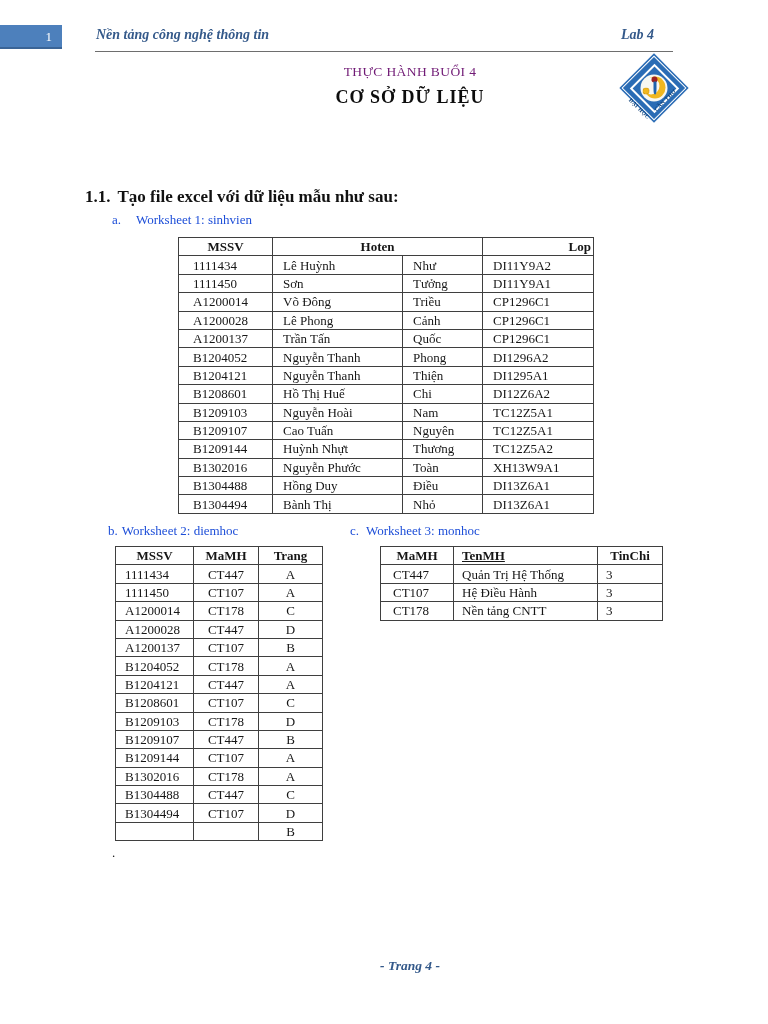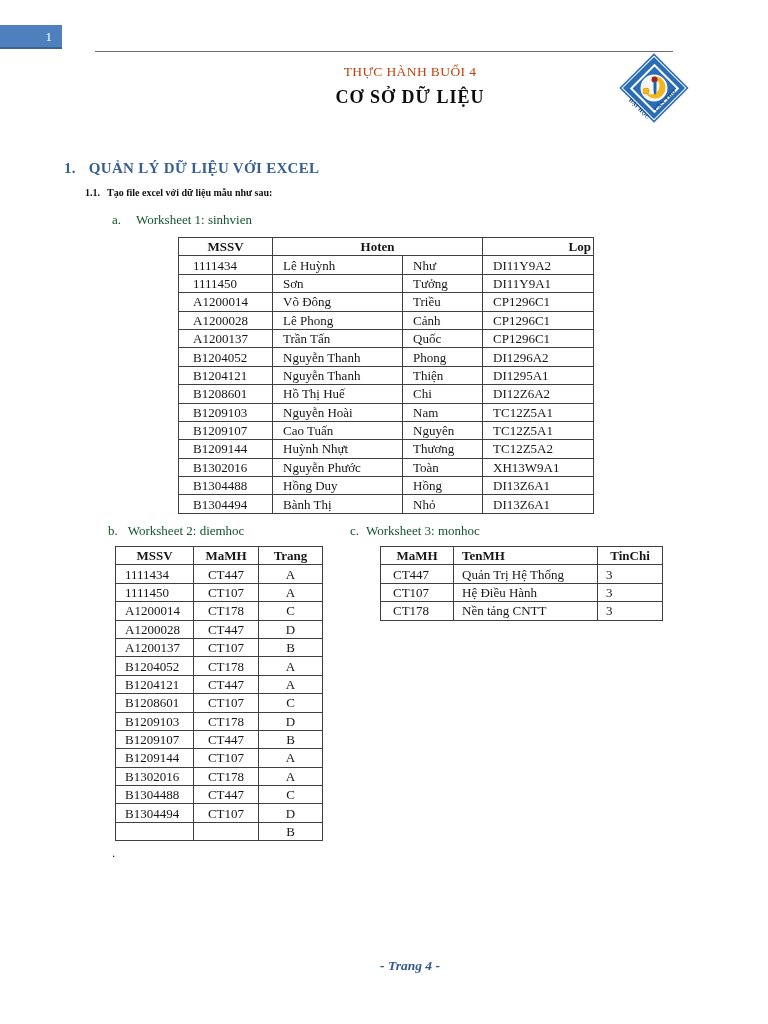--- a/index.html
+++ b/index.html
@@ -22,21 +22,21 @@
     display:flex; justify-content:space-between;
     font-style:italic; font-weight:bold; color:#34598a; font-size:14px;
   }
   .header-rule {
     position:absolute; left:95px; top:51px; width:578px; height:1px;
     background:#6e6e6e;
   }
 
   
   .title-wrap { position:absolute; left:150px; top:64px; width:520px; text-align:center; }
-  .doc-title1 { font-size:13.5px; color:#c2410c; letter-spacing:.4px; }
+  .doc-title1 { font-size:13.5px; color:#701a75; letter-spacing:.4px; }
   .doc-title2 { margin-top:7px; font-size:18px; font-weight:bold; letter-spacing:1px; color:#0d0d0d; }
 
   
   .logo { position:absolute; left:622px; top:56px; width:64px; height:64px; }
   .ld-outer {
     position:absolute; left:9px; top:9px; width:44px; height:44px;
     transform:rotate(45deg); background:#2a6cb5;
     border:1.5px solid #fff; box-shadow:0 0 0 1.5px #2a6cb5;
   }
   .ld-inner {
@@ -59,25 +59,25 @@
   }
   .ld-text-left  { left:8px;  top:40px; transform:rotate(45deg);  transform-origin:left center; }
   .ld-text-right { left:33px; top:51px; transform:rotate(-45deg); transform-origin:left center; }
 
   
   .sec-heading {
     position:absolute; left:64px; top:160px;
     color:#365f91; font-weight:bold; font-size:15px; letter-spacing:.3px;
   }
   .sec-heading .txt { margin-left:13px; }
-  .sub-heading { position:absolute; left:85px; top:187px; font-weight:bold; font-size:10px; color:#111; }
+  .sub-heading { position:absolute; left:85px; top:187px; font-weight:bold; font-size:17px; color:#111; }
   .sub-heading .txt { margin-left:7px; }
-  .list-item { position:absolute; font-size:13px; color:#14532d; }
+  .list-item { position:absolute; font-size:13px; color:#1d4ed8; }
   .item-a { left:112px; top:212px; } .item-a .txt { margin-left:15px; }
-  .item-b { left:108px; top:523px; } .item-b .txt { margin-left:10px; }
+  .item-b { left:108px; top:523px; } .item-b .txt { margin-left:4px; }
   .item-c { left:350px; top:523px; } .item-c .txt { margin-left:7px; }
 
   
   table { border-collapse:collapse; table-layout:fixed; position:absolute; }
   th, td {
     border:1px solid #3f3f3f; height:17.4px; padding:0;
     font-size:13px; line-height:1; overflow:hidden; white-space:nowrap;
     font-weight:normal; text-align:left; box-sizing:content-box;
   }
   th { font-weight:bold; }
@@ -91,39 +91,43 @@
   .tbl-sinhvien td:nth-child(4) { padding-left:10px; }
 
   .tbl-diemhoc { left:115px; top:546px; width:207px; }
   .tbl-diemhoc th { text-align:center; }
   .tbl-diemhoc td:nth-child(1) { padding-left:9px; }
   .tbl-diemhoc td:nth-child(2),
   .tbl-diemhoc td:nth-child(3) { text-align:center; }
 
   .tbl-monhoc { left:380px; top:546px; width:282px; }
   .tbl-monhoc th { text-align:center; }
-  .tbl-monhoc th.h-tenmh { text-align:left; padding-left:8px; }
+  .tbl-monhoc th.h-tenmh { text-align:left; padding-left:8px;text-decoration:underline; }
   .tbl-monhoc td:nth-child(1) { padding-left:12px; }
   .tbl-monhoc td:nth-child(2) { padding-left:8px; }
   .tbl-monhoc td:nth-child(3) { padding-left:8px; }
 
   .stray-period { position:absolute; left:112px; top:845px; font-size:13px; }
 
   .footer {
     position:absolute; left:150px; top:958px; width:520px; text-align:center;
     color:#34598a; font-style:italic; font-weight:bold; font-size:13.5px;
   }
 </style>
 </head>
 <body>
 
 <div class="page">
 
   <div class="badge">1</div>
 
+  <div class="header-row">
+    <span>Nền tảng công nghệ thông tin</span>
+    <span>Lab 4</span>
+  </div>
   <div class="header-rule"></div>
 
   <div class="title-wrap">
     <div class="doc-title1">THỰC HÀNH BUỔI 4</div>
     <div class="doc-title2">CƠ SỞ DỮ LIỆU</div>
   </div>
 
   <div class="logo">
     <div class="ld-outer"></div>
     <div class="ld-inner"></div>
@@ -131,23 +135,20 @@
       <div class="ld-crescent"></div>
       <div class="ld-crescent-cut"></div>
       <div class="ld-gear"></div>
       <div class="ld-flame"></div>
       <div class="ld-stem"></div>
     </div>
     <span class="ld-text ld-text-left">ĐẠI HỌC</span>
     <span class="ld-text ld-text-right">CẦN THƠ</span>
   </div>
 
-  <div class="sec-heading">
-    <span class="num">1.</span><span class="txt">QUẢN LÝ DỮ LIỆU VỚI EXCEL</span>
-  </div>
 
   <div class="sub-heading">
     <span class="num">1.1.</span><span class="txt">Tạo file excel với dữ liệu mẫu như sau:</span>
   </div>
 
   <div class="list-item item-a">
     <span>a.</span><span class="txt">Worksheet 1: sinhvien</span>
   </div>
 
   <table class="tbl-sinhvien">
@@ -233,21 +234,21 @@
         </tr>
         <tr>
           <td>B1302016</td>
           <td>Nguyễn Phước</td>
           <td>Toàn</td>
           <td>XH13W9A1</td>
         </tr>
         <tr>
           <td>B1304488</td>
           <td>Hồng Duy</td>
-          <td>Hồng</td>
+          <td>Điều</td>
           <td>DI13Z6A1</td>
         </tr>
         <tr>
           <td>B1304494</td>
           <td>Bành Thị</td>
           <td>Nhỏ</td>
           <td>DI13Z6A1</td>
         </tr>
       </tbody>
   </table>

